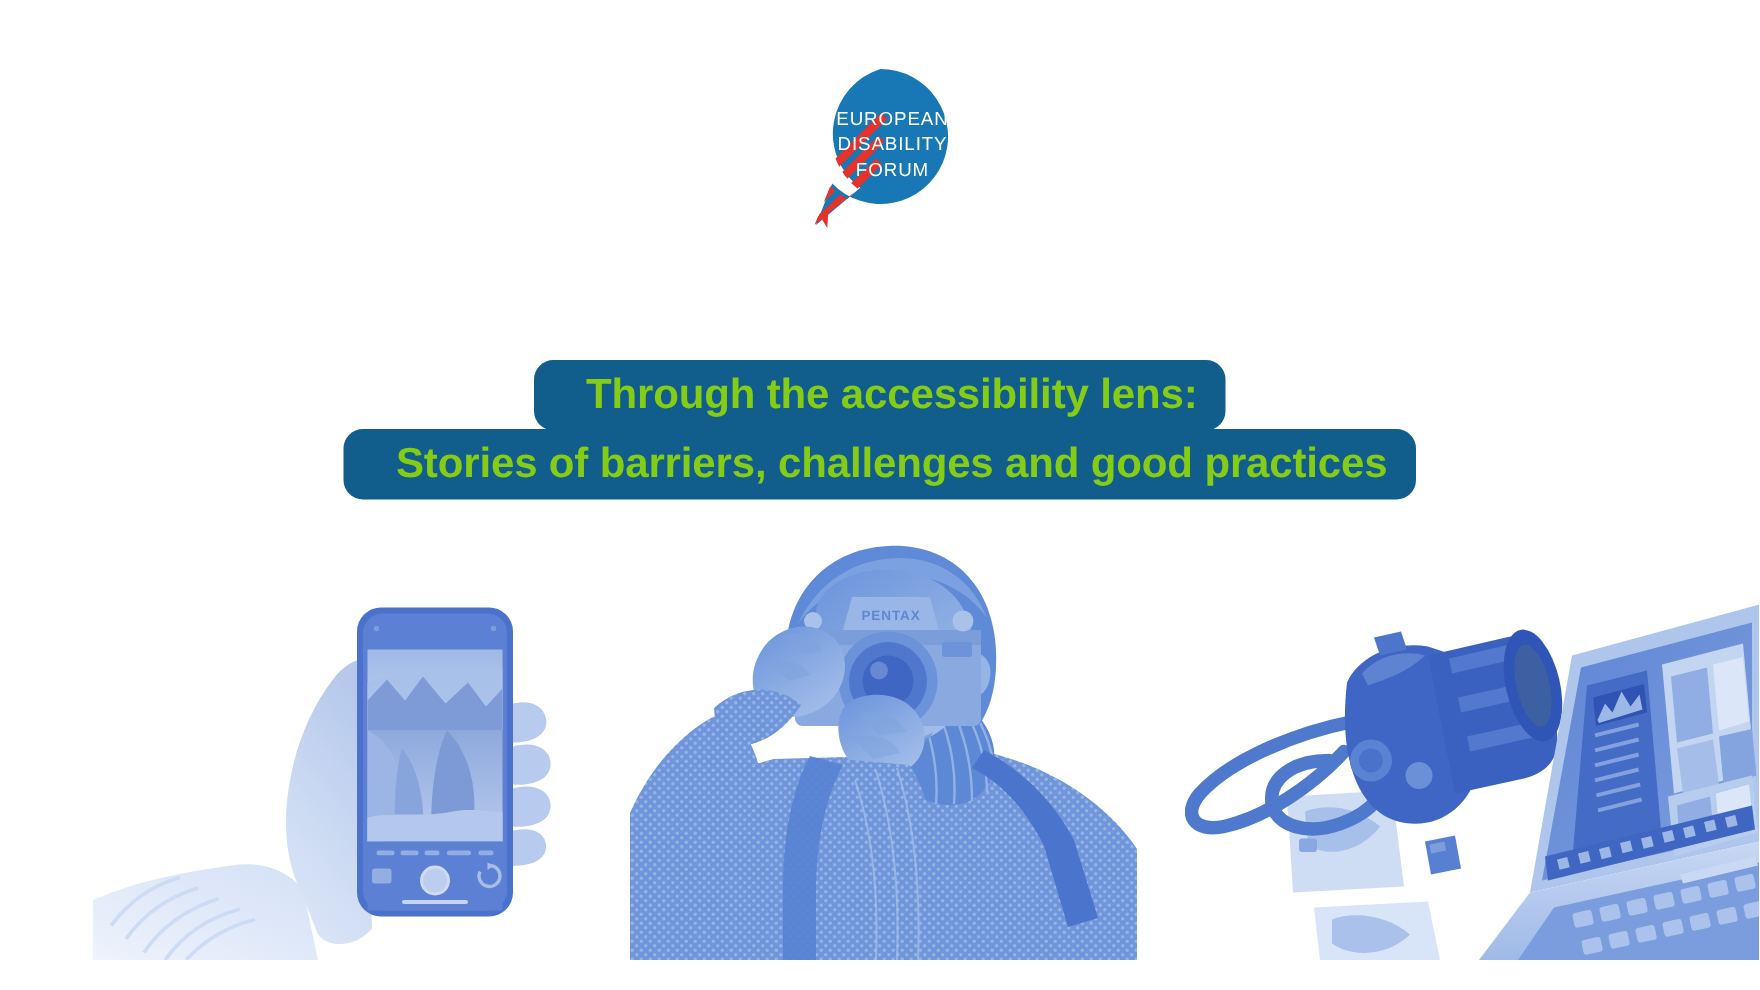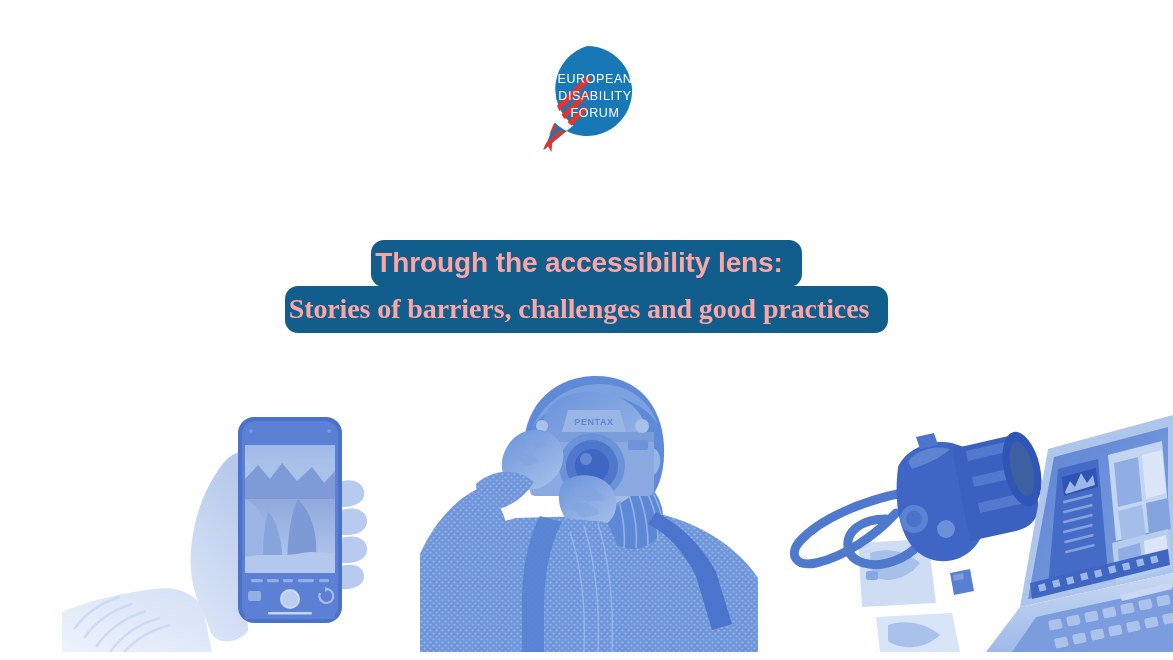--- a/index.html
+++ b/index.html
@@ -61,40 +61,40 @@
     position: absolute;
     top: 240px;
     left: 0;
     right: 0;
     text-align: center;
     line-height: 1.0;
   }
   .subtitle-line {
     display: inline-block;
     background: #115D8C;
-    color: #fca5a5;
+    color: #84cc16;
     font-size: 28px;
     font-weight: bold;
     letter-spacing: -0.1px;
-    padding: 9px 19px 10px 4px;
+    padding: 9px 19px 10px 35px;
     border-radius: 13px;
     white-space: nowrap;
   }
   .subtitle-line.l1 {
     border-bottom-left-radius: 13px;
     border-bottom-right-radius: 13px;
   }
   .subtitle-row { display: block; }
-  .subtitle-row + .subtitle-row { margin-top: -1px; font-family: Liberation Serif, serif; }
+  .subtitle-row + .subtitle-row { margin-top: -1px; }
 
   
   .collage {
     position: absolute;
     left: 0;
-    top: 352px;
+    top: 340px;
     width: 1173px;
     height: 300px;
   }
   .photo {
     position: absolute;
     overflow: hidden;
   }
   .photo svg { display: block; }
 
   

